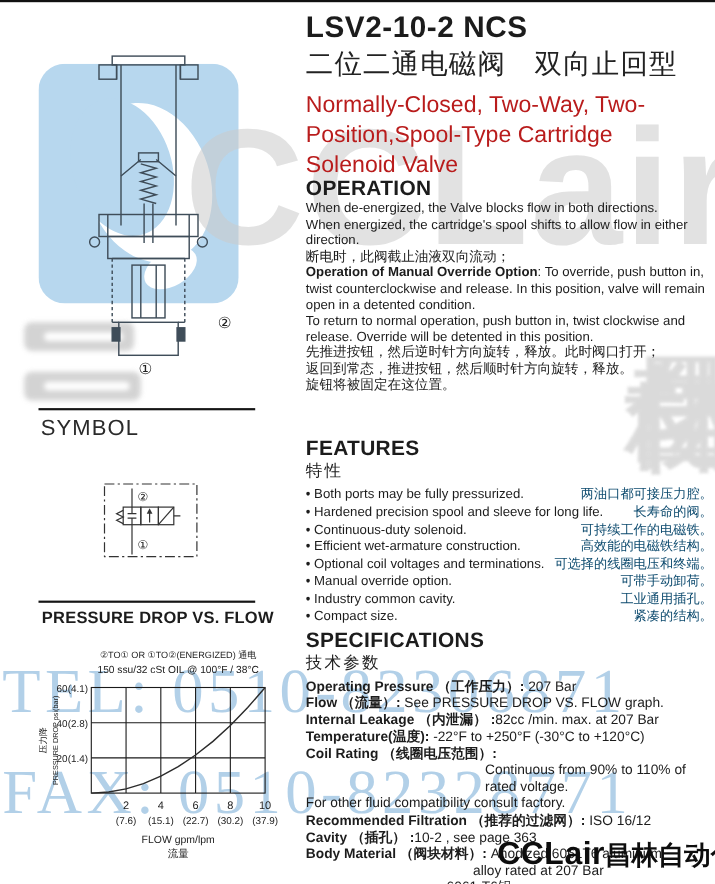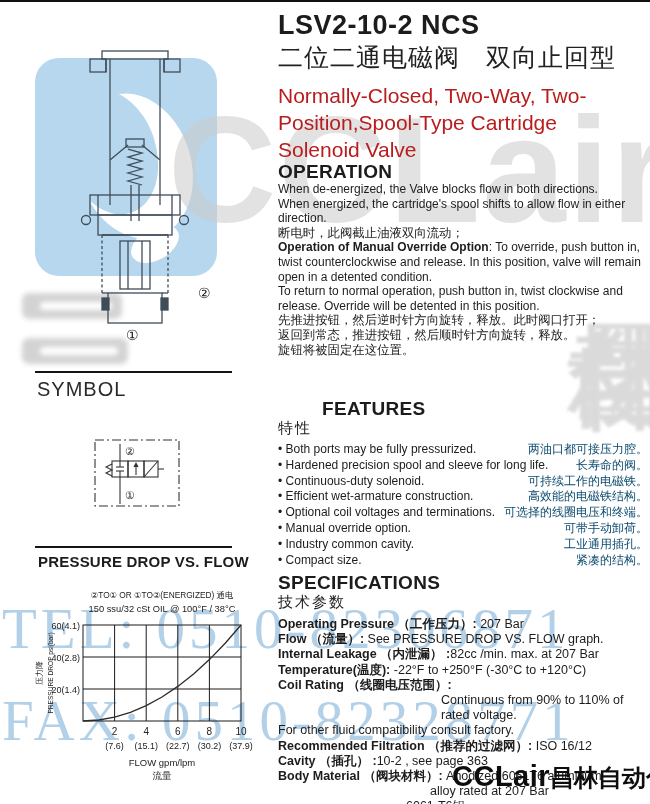--- a/index.html
+++ b/index.html
@@ -191,21 +191,21 @@
   <p>When de-energized, the Valve blocks flow in both directions.</p>
   <p>When energized, the cartridge's spool shifts to allow flow in either direction.</p>
   <p class="cnline">断电时，此阀截止油液双向流动；</p>
   <p><b>Operation of Manual Override Option</b><span>: To override, push button in, twist counterclockwise and release. In this position, valve will remain open in a detented condition.</span></p>
   <p>To return to normal operation, push button in, twist clockwise and release. Override will be detented in this position.</p>
   <p class="cnline">先推进按钮，然后逆时针方向旋转，释放。此时阀口打开；</p>
   <p class="cnline">返回到常态，推进按钮，然后顺时针方向旋转，释放。</p>
   <p class="cnline">旋钮将被固定在这位置。</p>
 </div>
 
-<div class="content h1" style="left:278px;top:398px;margin-left:44px;">FEATURES</div>
+<div class="content h1" style="left:278px;top:398px;">FEATURES</div>
 <div class="content h1cn" style="left:278px;top:419px;">特性</div>
 <div class="content feat" style="left:278px;top:442px;">
   <div class="row">
       <span class="fe">• Both ports may be fully pressurized.</span>
       <span class="fc">两油口都可接压力腔。</span>
     </div>
   <div class="row">
       <span class="fe">• Hardened precision spool and sleeve for long life.</span>
       <span class="fc">长寿命的阀。</span>
     </div>

